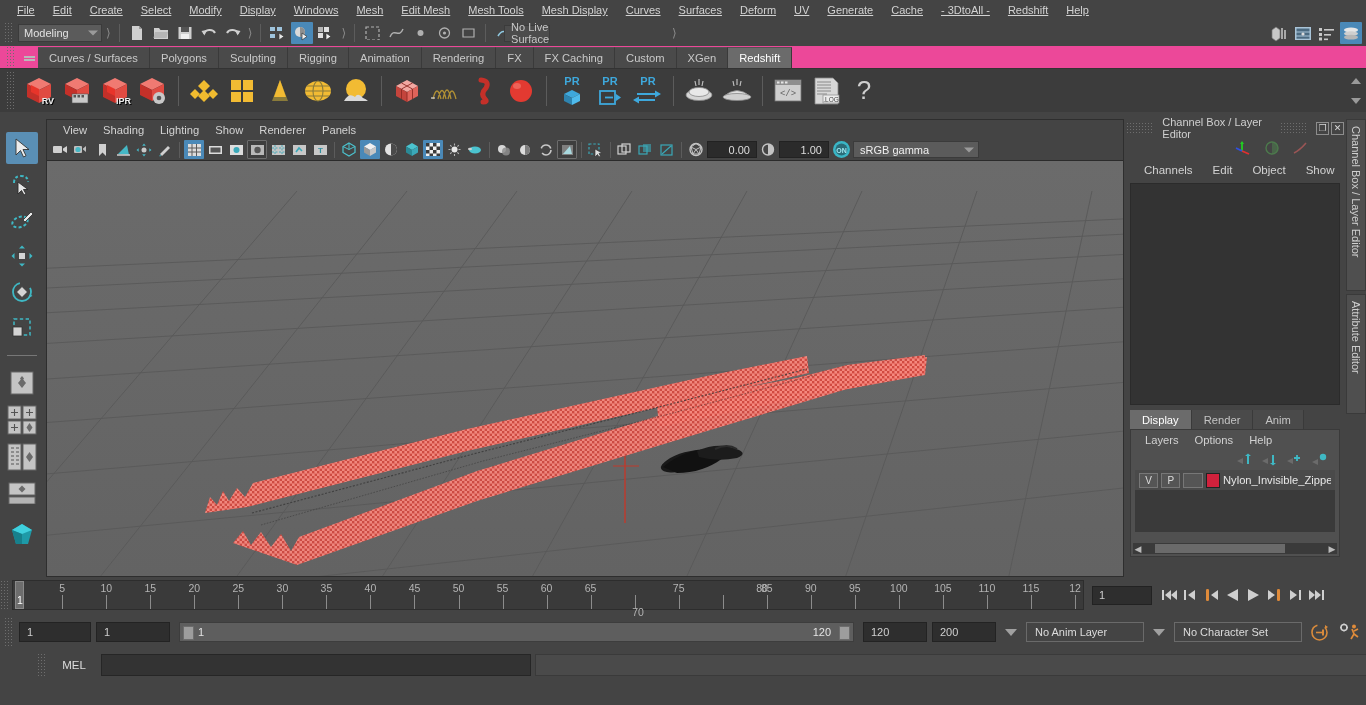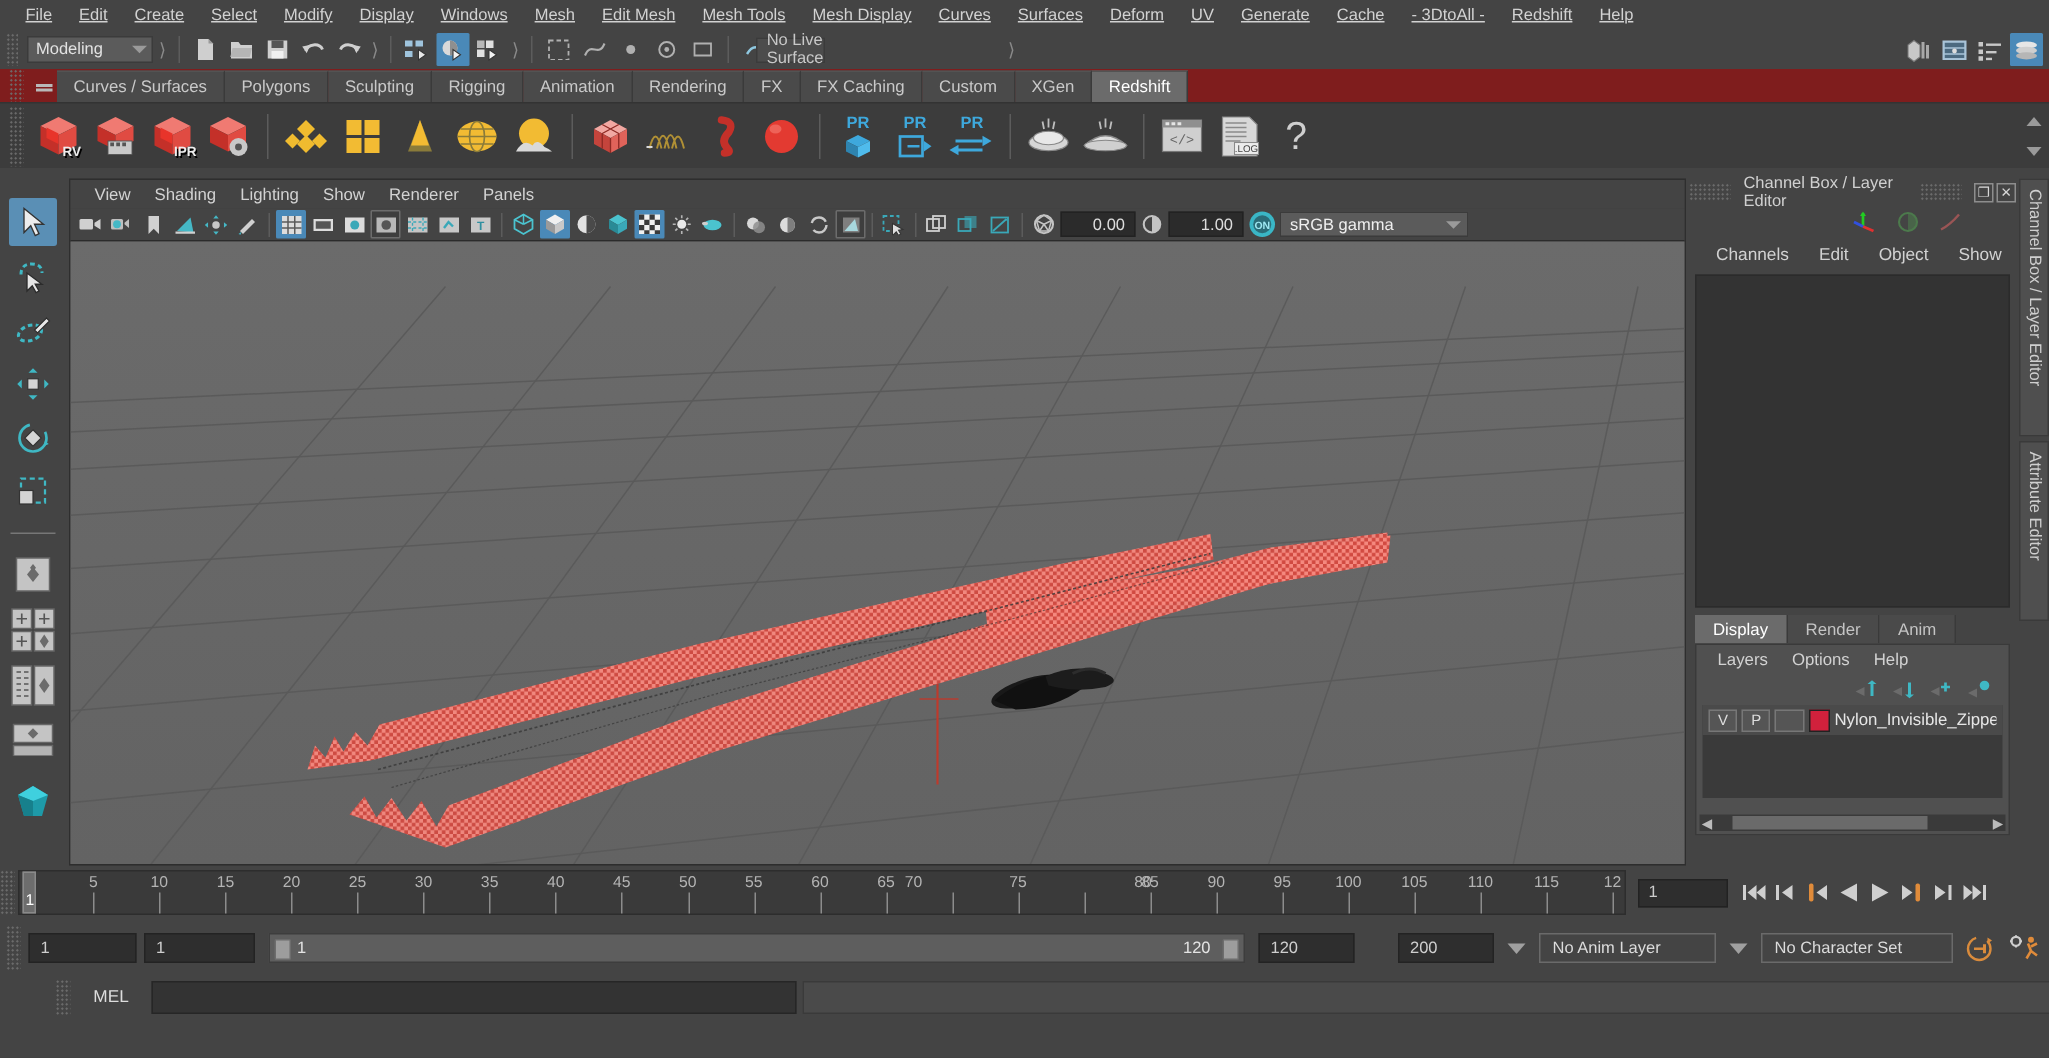--- a/index.html
+++ b/index.html
@@ -44,21 +44,21 @@
   .sep-v { width: 1px; height: 18px; background: #5c5c5c; margin: 0 4px; }
   .sep-chev { color: #8a8a8a; font-size: 12px; padding: 0 2px; }
   .sbtn {
     width: 22px; height: 22px; display: flex; align-items: center; justify-content: center;
     border-radius: 1px;
   }
   .sbtn.active { background: #4a89b8; }
 
   
   .shelftabs {
-    height: 22px; background: #7f1d1d; display: flex; align-items: flex-end;
+    height: 22px; background: #ec4899; display: flex; align-items: flex-end;
     padding-left: 6px;
   }
   .shelf-grip {
     width: 10px; height: 22px;
     background-image: radial-gradient(circle, #6e6e6e 0.6px, transparent 0.7px);
     background-size: 3px 3px;
     margin-right: 4px;
   }
   .shelf-hamb { width: 18px; height: 22px; display: flex; align-items: center; justify-content: center; }
   .shelf-hamb div { width: 11px; height: 2px; background: #b9b9b9; box-shadow: 0 3px 0 #b9b9b9; }
@@ -1104,21 +1104,21 @@
         <div class="ts-num" style="left: 401.496px;">45</div>
         <div class="ts-tick" style="left: 445.529px;"></div>
         <div class="ts-num" style="left: 445.529px;">50</div>
         <div class="ts-tick" style="left: 489.563px;"></div>
         <div class="ts-num" style="left: 489.563px;">55</div>
         <div class="ts-tick" style="left: 533.597px;"></div>
         <div class="ts-num" style="left: 533.597px;">60</div>
         <div class="ts-tick" style="left: 577.63px;"></div>
         <div class="ts-num" style="left: 577.63px;">65</div>
         <div class="ts-tick" style="left: 621.664px;"></div>
-        <div class="ts-num" style="left: 596px;">70</div>
+        <div class="ts-num" style="left: 625px; margin-top: 24px;">70</div>
         <div class="ts-tick" style="left: 665.697px;"></div>
         <div class="ts-num" style="left: 665.697px;">75</div>
         <div class="ts-tick" style="left: 709.731px;"></div>
         <div class="ts-num" style="left: 749px;">80</div>
         <div class="ts-tick" style="left: 753.765px;"></div>
         <div class="ts-num" style="left: 753.765px;">85</div>
         <div class="ts-tick" style="left: 797.798px;"></div>
         <div class="ts-num" style="left: 797.798px;">90</div>
         <div class="ts-tick" style="left: 841.832px;"></div>
         <div class="ts-num" style="left: 841.832px;">95</div>
@@ -1190,21 +1190,21 @@
     <div class="ts-grip" style="margin-left:4px;"></div>
     <div class="rfield" style="width:72px;">1</div>
     <div class="rfield" style="width:74px;">1</div>
     <div class="rangetrack" style="margin-left:4px;margin-right:4px;">
       <div class="range-handle" style="left:3px;"></div>
       <div class="range-lab" style="left:18px;">1</div>
       <div class="range-lab" style="right:22px;">120</div>
       <div class="range-handle" style="right:3px;"></div>
     </div>
     <div class="rfield" style="width:64px;">120</div>
-    <div class="rfield" style="width:64px;margin-left:24px;">200</div>
+    <div class="rfield" style="width:64px;">200</div>
     <div class="dtri" style="margin:0 4px;"></div>
     <div class="dropcombo" style="width:118px;">No Anim Layer</div>
     <div class="dtri" style="margin:0 4px;"></div>
     <div class="dropcombo" style="width:128px;">No Character Set</div>
     <div style="width:24px;display:flex;align-items:center;justify-content:center;">
       <svg width="19" height="19" viewBox="0 0 19 19">
           <circle cx="9.5" cy="9.5" r="7.5" fill="none" stroke="#d98b3c" stroke-width="1.6" stroke-dasharray="33 8"></circle>
           <path d="M6 9.5 h7" stroke="#d98b3c" stroke-width="1.6"></path>
           <rect x="12" y="6.5" width="2" height="6" fill="#d98b3c"></rect>
           <path d="M15 2 l3 2 l-3 2z" fill="#d98b3c"></path>

